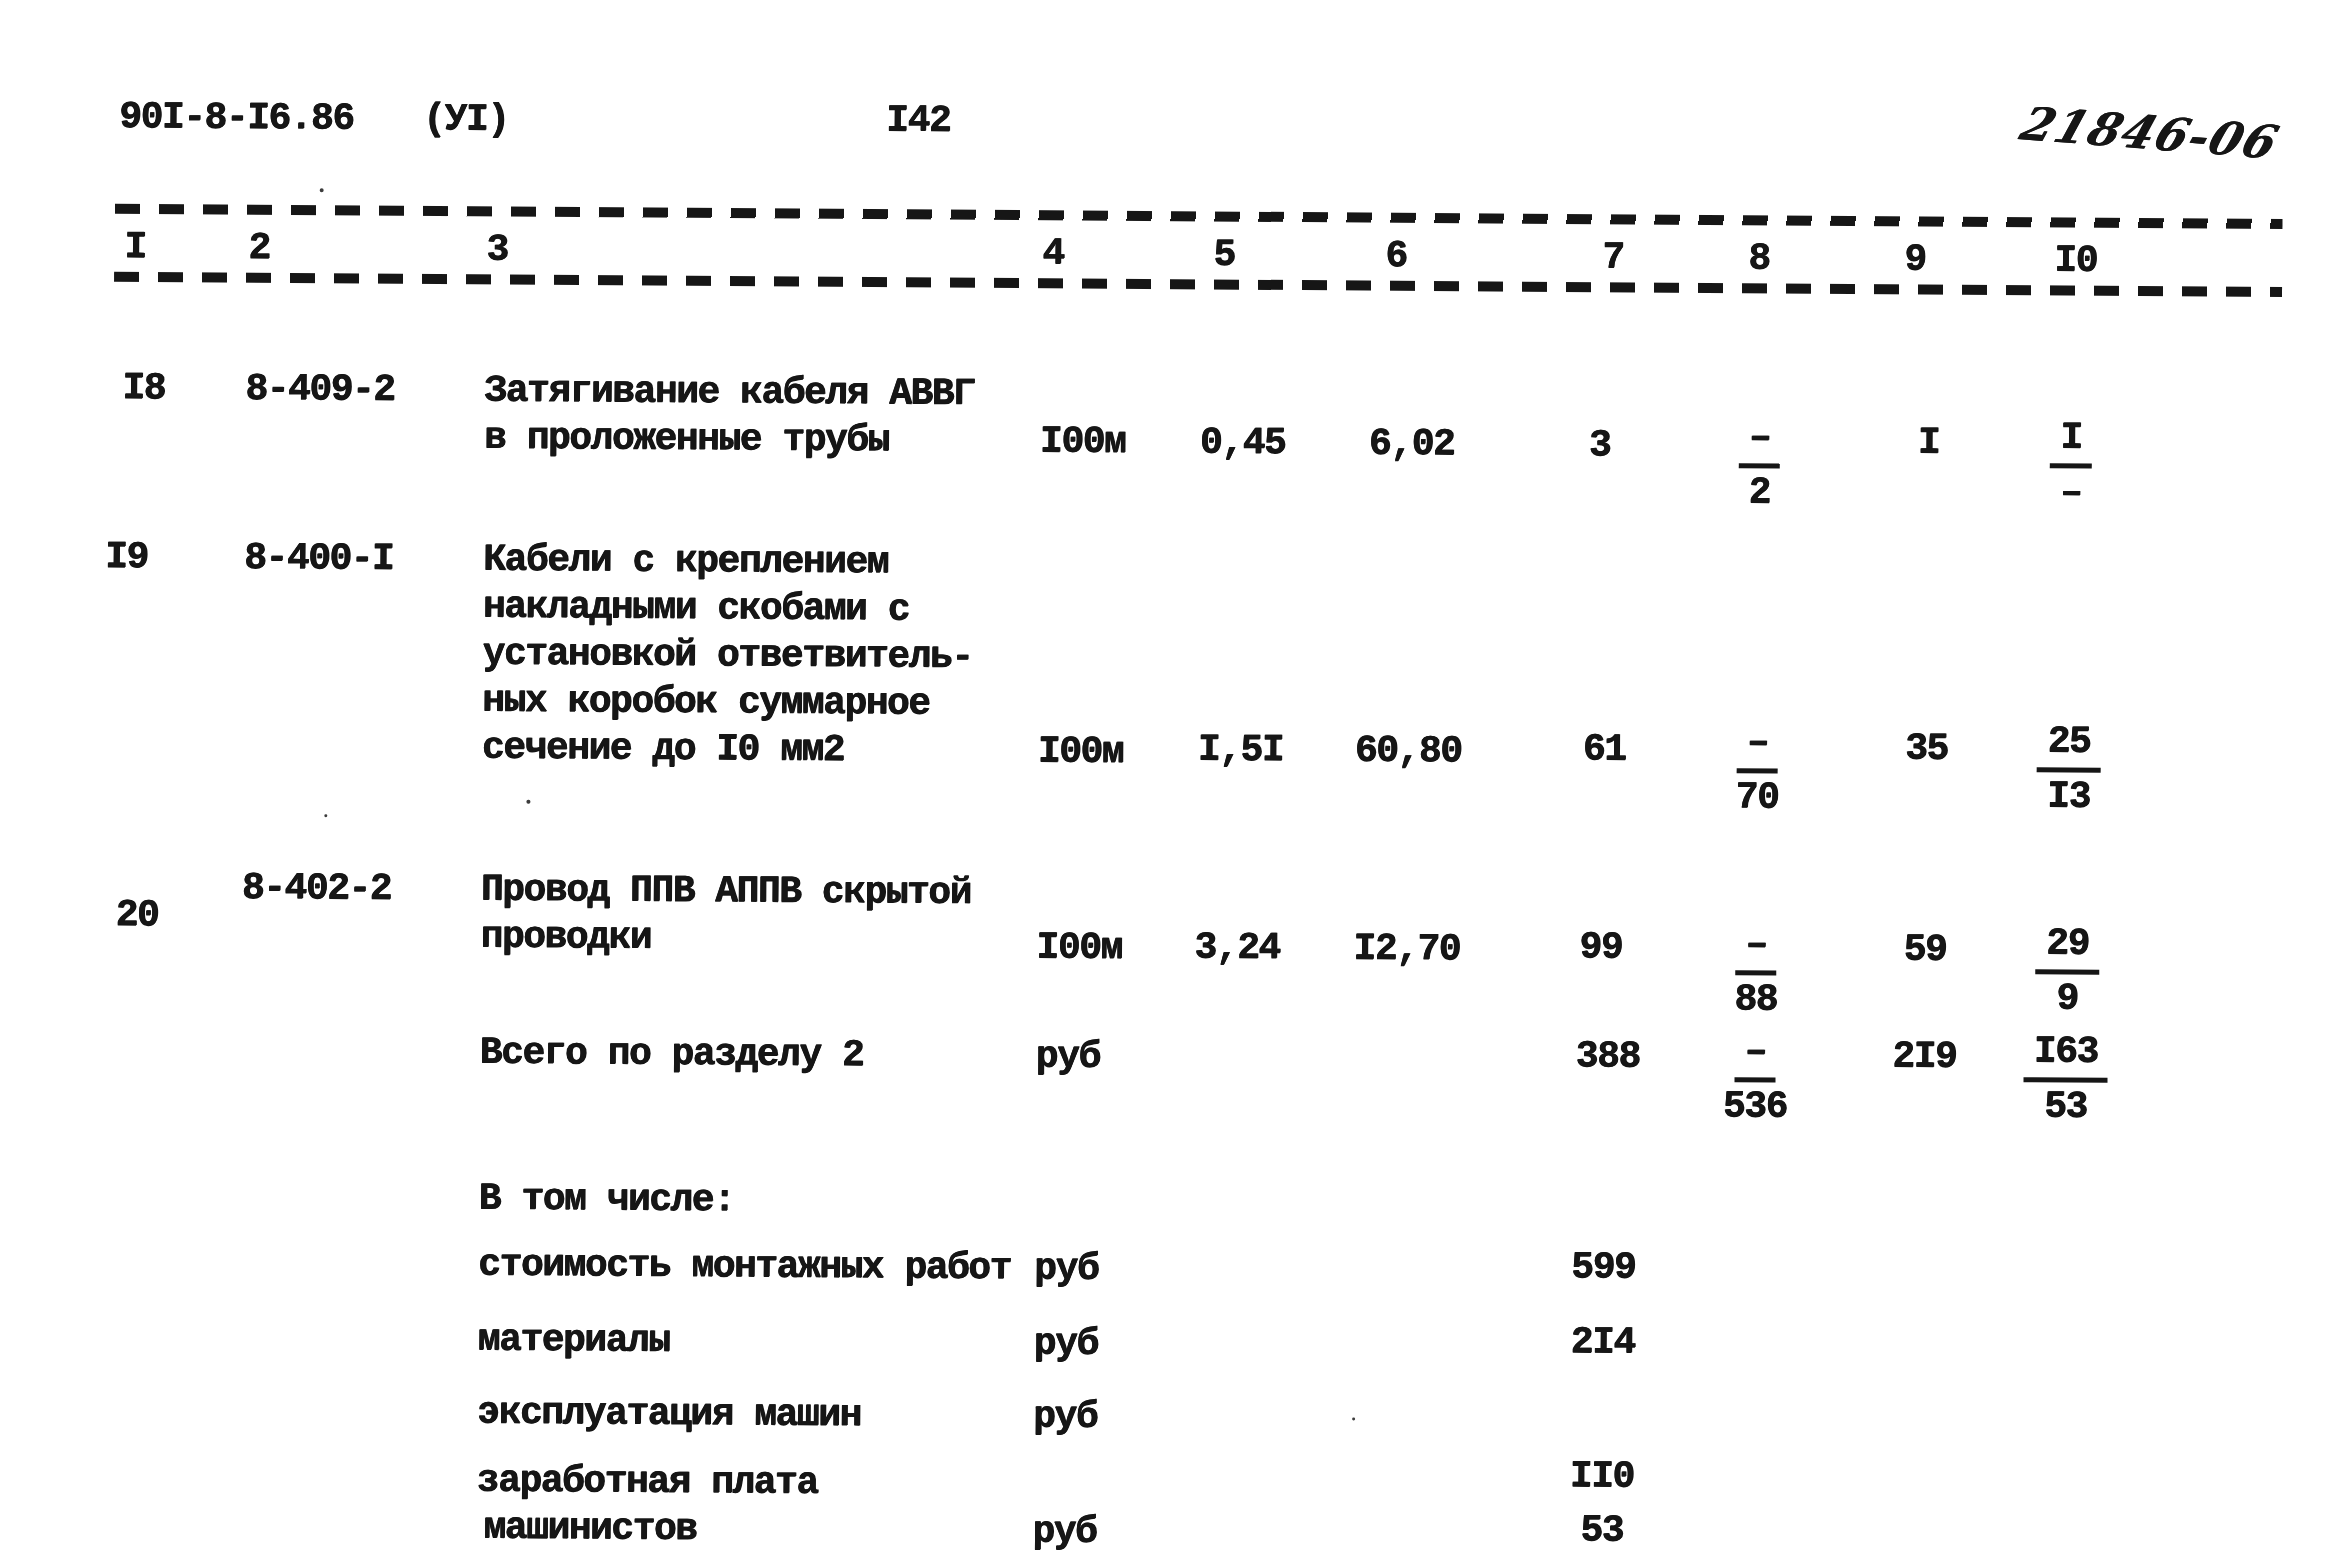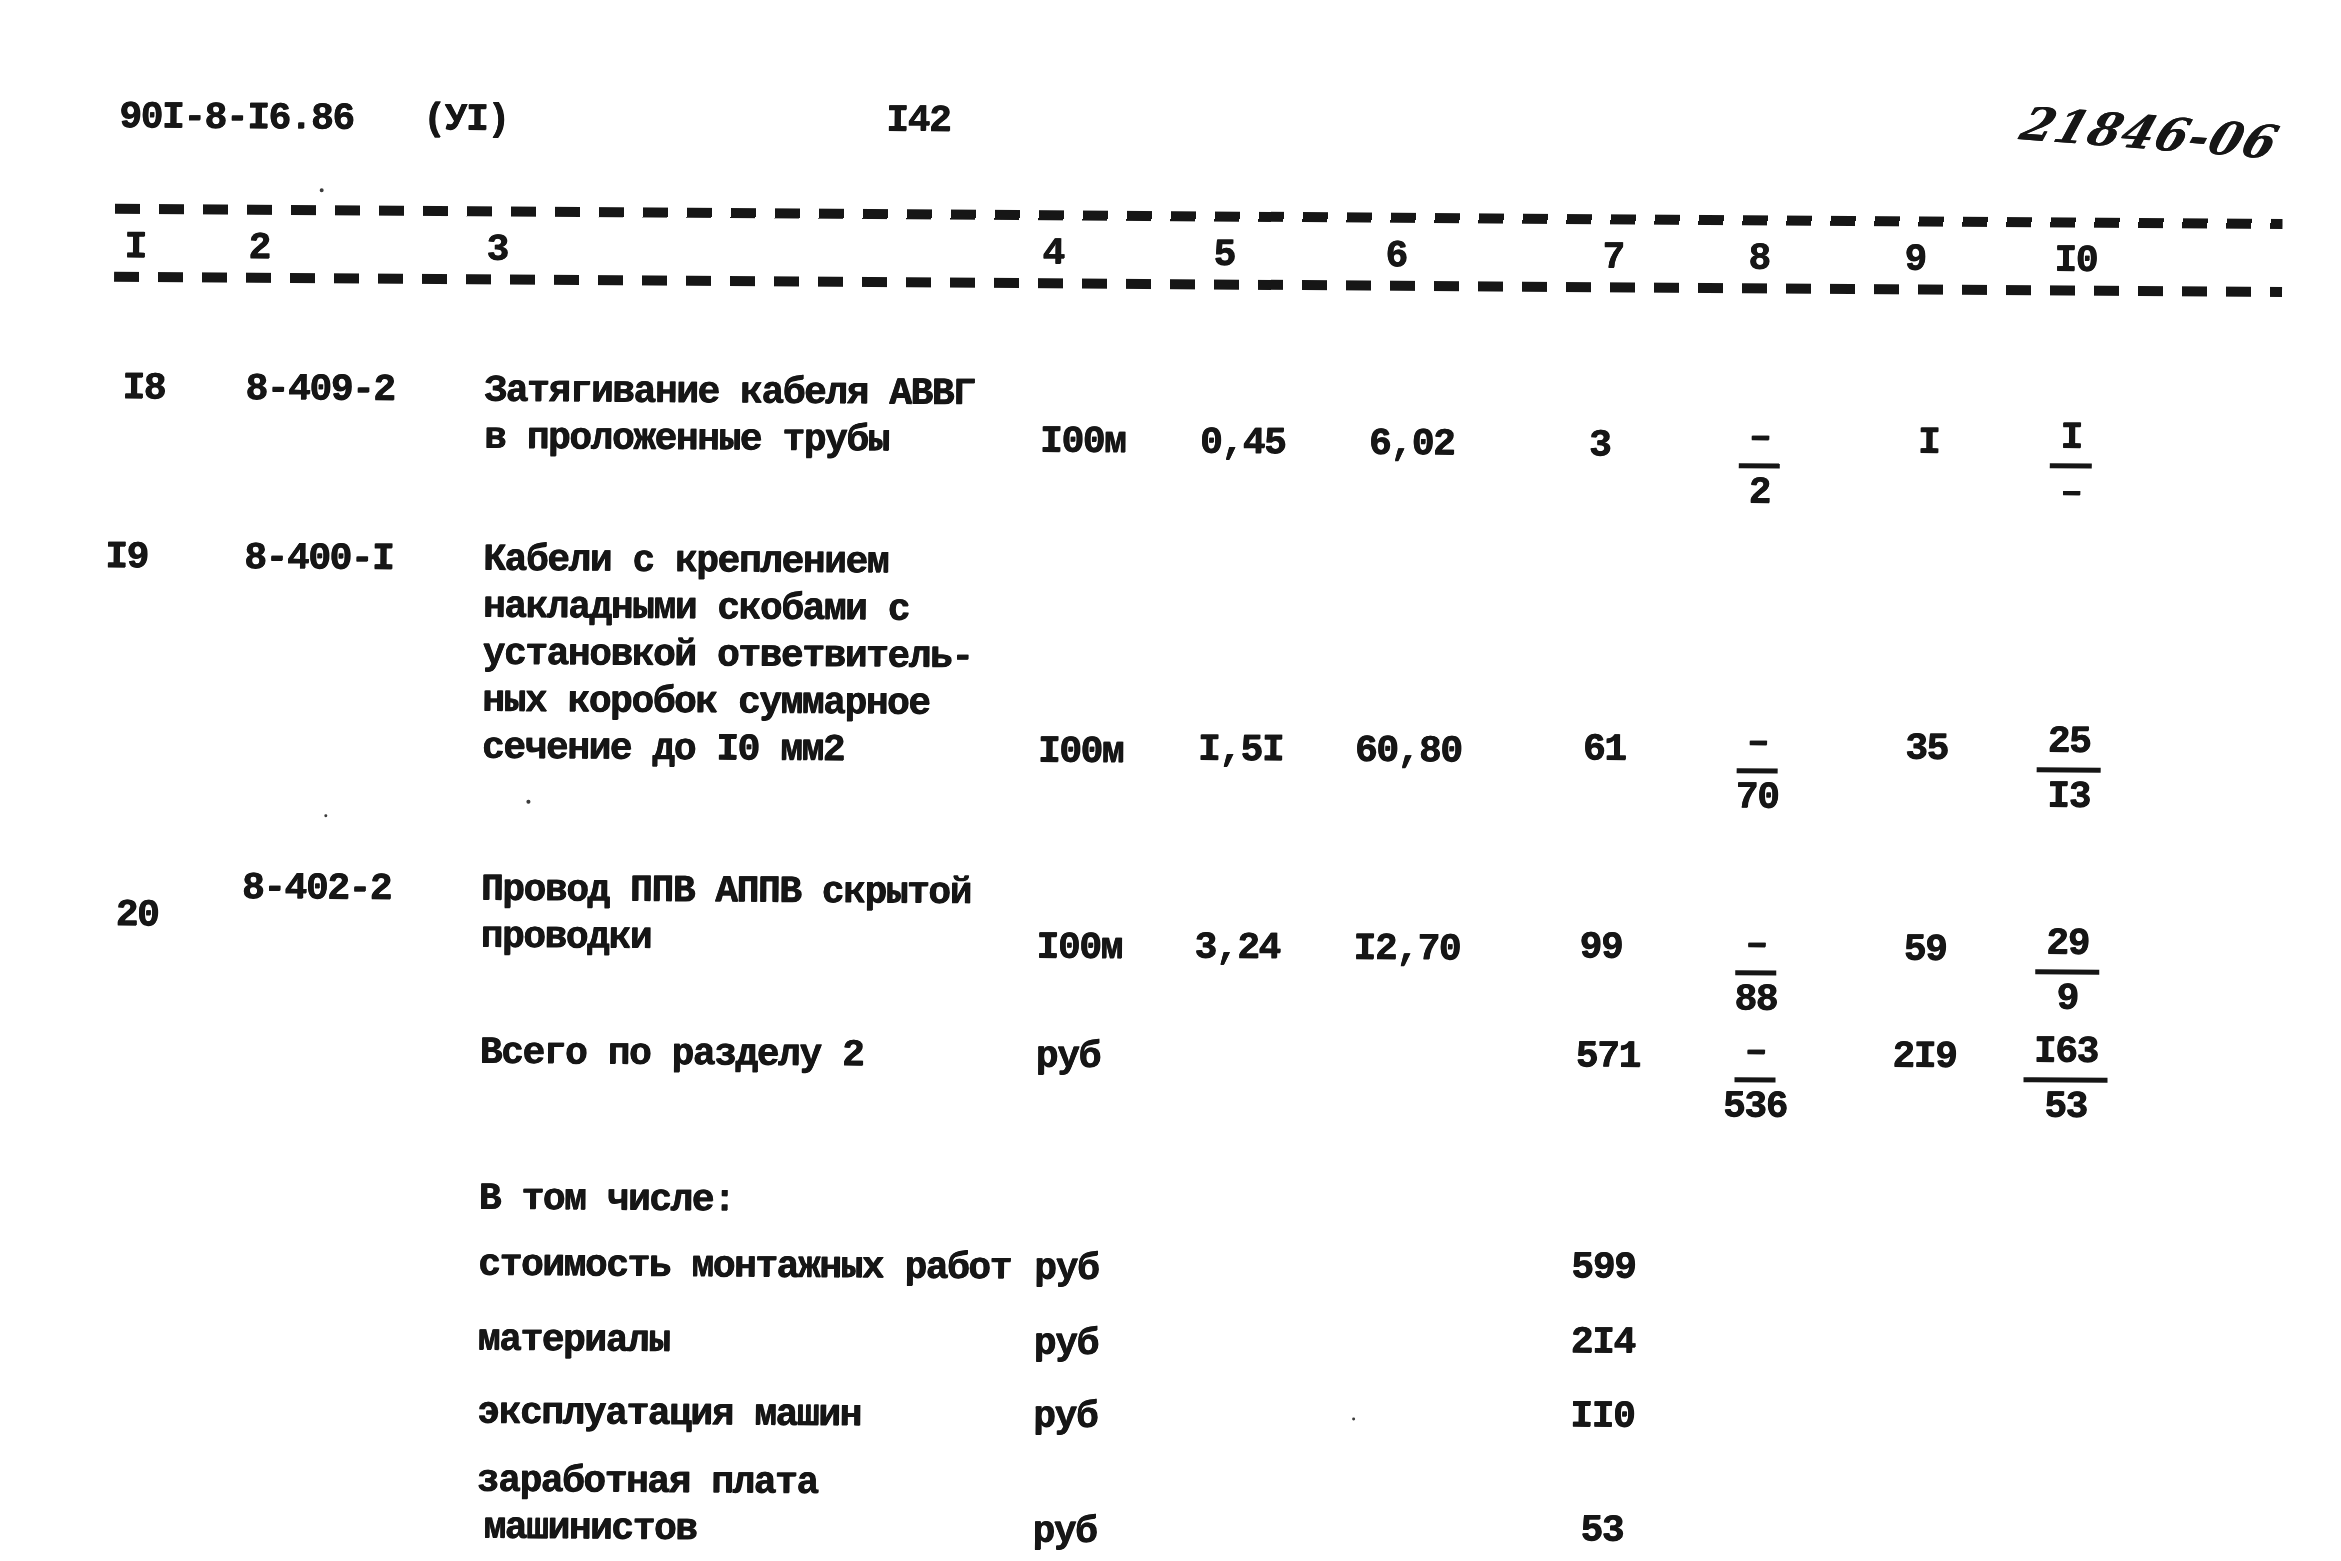--- a/index.html
+++ b/index.html
@@ -101,21 +101,21 @@
     <span class="den">88</span>
   </div>
   <span class="t cc" style="left:1880px;top:915px">59</span>
   <div class="frac" style="left:2021px;top:908px;width:106px">
     <span class="num">29</span>
     <span class="den">9</span>
   </div>
 
   <span class="t" style="left:487px;top:1028px">Всего по разделу 2</span>
   <span class="t" style="left:1043px;top:1028px">руб</span>
-  <span class="t" style="left:1583px;top:1024px">571</span>
+  <span class="t" style="left:1583px;top:1024px">388</span>
   <div class="frac" style="left:1708px;top:1018px;width:109px">
     <span class="num">–</span>
     <span class="den">536</span>
   </div>
   <span class="t cc" style="left:1880px;top:1022px">2I9</span>
   <div class="frac" style="left:2014px;top:1016px;width:118px">
     <span class="num">I63</span>
     <span class="den">53</span>
   </div>
 
@@ -124,21 +124,21 @@
   <span class="t" style="left:487px;top:1240px">стоимость монтажных работ</span>
   <span class="t" style="left:1043px;top:1240px">руб</span>
   <span class="t" style="left:1580px;top:1235px">599</span>
 
   <span class="t" style="left:487px;top:1315px">материалы</span>
   <span class="t" style="left:1043px;top:1315px">руб</span>
   <span class="t" style="left:1580px;top:1310px">2I4</span>
 
   <span class="t" style="left:487px;top:1388px">эксплуатация машин</span>
   <span class="t" style="left:1043px;top:1388px">руб</span>
-  <span class="t" style="left:1580px;top:1384px">II0</span>
+  <span class="t" style="left:1580px;top:1444px">II0</span>
 
   <span class="t" style="left:487px;top:1456px">заработная плата</span>
   <span class="t" style="left:494px;top:1503px">машинистов</span>
   <span class="t" style="left:1043px;top:1503px">руб</span>
   <span class="t" style="left:1591px;top:1498px">53</span>
 
   <div class="speck" style="left:321px;top:186px;width:4.4px;height:4.4px"></div>
   <div class="speck" style="left:532px;top:796px;width:3.7px;height:3.7px"></div>
   <div class="speck" style="left:330px;top:812px;width:2.9px;height:2.9px"></div>
   <div class="speck" style="left:1362px;top:1408px;width:2.9px;height:2.9px"></div>

